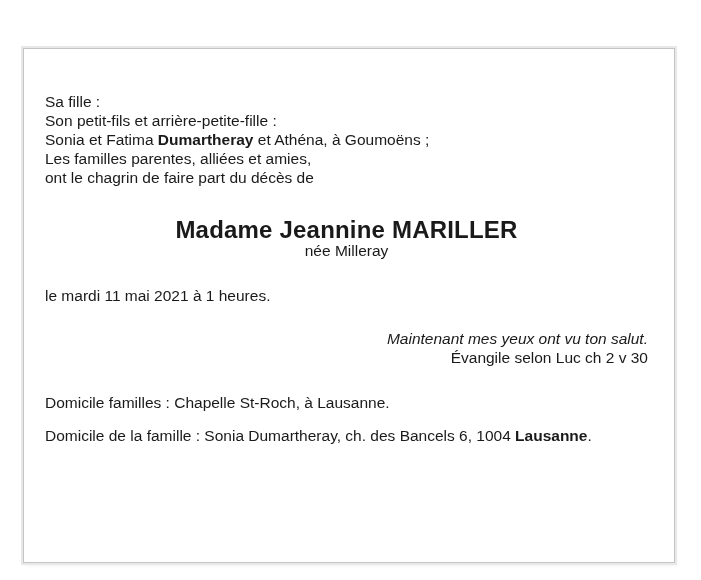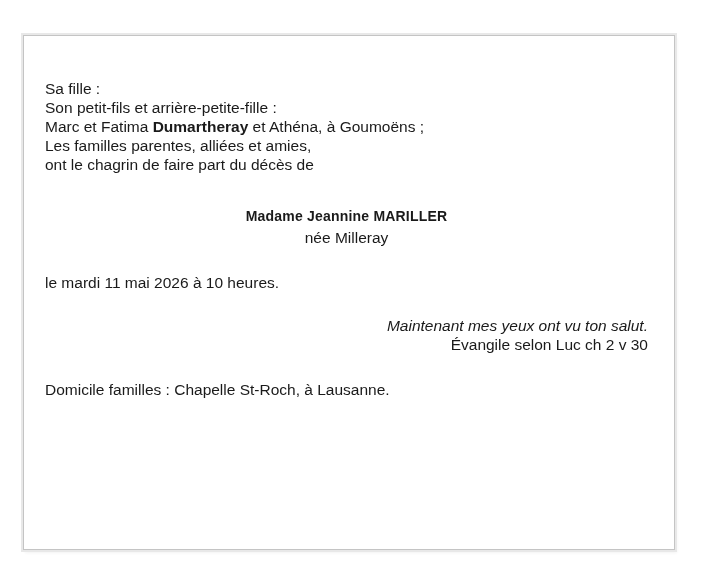--- a/index.html
+++ b/index.html
@@ -14,72 +14,73 @@
     height: 580px;
     background: var(--background);
     font-family: "Liberation Sans", "DejaVu Sans", sans-serif;
     color: var(--text);
     overflow: hidden;
   }
   .page { position: relative; width: 701px; height: 580px; background: var(--background); }
   .card {
     position: absolute;
     left: 23px;
-    top: 35px;
+    top: 48px;
     width: 652px;
     height: 515px;
     background: #ffffff;
     border: 1px solid var(--border-inner);
     outline: 2px solid var(--border-outer);
     box-shadow: 2px 3px 3px rgba(0,0,0,0.05);
     padding: 43px 26px 0 21px;
     font-size: 15.5px;
     line-height: 19px;
   }
   .family-block div { white-space: pre-wrap; }
   b { font-weight: bold; }
   .title-block { text-align: center; margin-top: 31px; }
   .deceased-name {
-    font-size: 14px;
+    font-size: 24px;
     font-weight: bold;
     line-height: 23px;
     letter-spacing: 0.2px;
   }
   .maiden-name { line-height: 19px; }
   .ceremony-block { margin-top: 26px; }
   .quote-block { text-align: right; margin-top: 24px; }
   .quote-line { font-style: italic; }
   .mortuary-line { margin-top: 26px; }
   .family-home-line { margin-top: 14px; }
 </style>
 </head>
 <body>
 
 <div class="page">
   <div class="card">
 
     <div class="family-block">
       <div><span>Sa fille :</span></div>
       <div><span>Son petit-fils et arrière-petite-fille :</span></div>
-      <div><span>Marc et Fatima </span><b>Dumartheray</b><span> et Athéna, à Goumoëns ;</span></div>
+      <div><span>Sonia et Fatima </span><b>Dumartheray</b><span> et Athéna, à Goumoëns ;</span></div>
       <div><span>Les familles parentes, alliées et amies,</span></div>
       <div><span>ont le chagrin de faire part du décès de</span></div>
     </div>
 
     <div class="title-block">
       <div class="deceased-name">Madame Jeannine MARILLER</div>
       <div class="maiden-name">née Milleray</div>
     </div>
 
     <div class="ceremony-block">
-      <div>le mardi 11 mai 2026 à 10 heures.</div>
+      <div>le mardi 11 mai 2021 à 1 heures.</div>
     </div>
 
     <div class="quote-block">
       <div class="quote-line">Maintenant mes yeux ont vu ton salut.</div>
       <div>Évangile selon Luc ch 2 v 30</div>
     </div>
 
     <div class="mortuary-line">Domicile familles : Chapelle St-Roch, à Lausanne.</div>
 
+    <div class="family-home-line"><span>Domicile de la famille : Sonia Dumartheray, ch. des Bancels 6, 1004 </span><b>Lausanne</b><span>.</span></div>
 
   </div>
 </div>
 
 </body></html>

